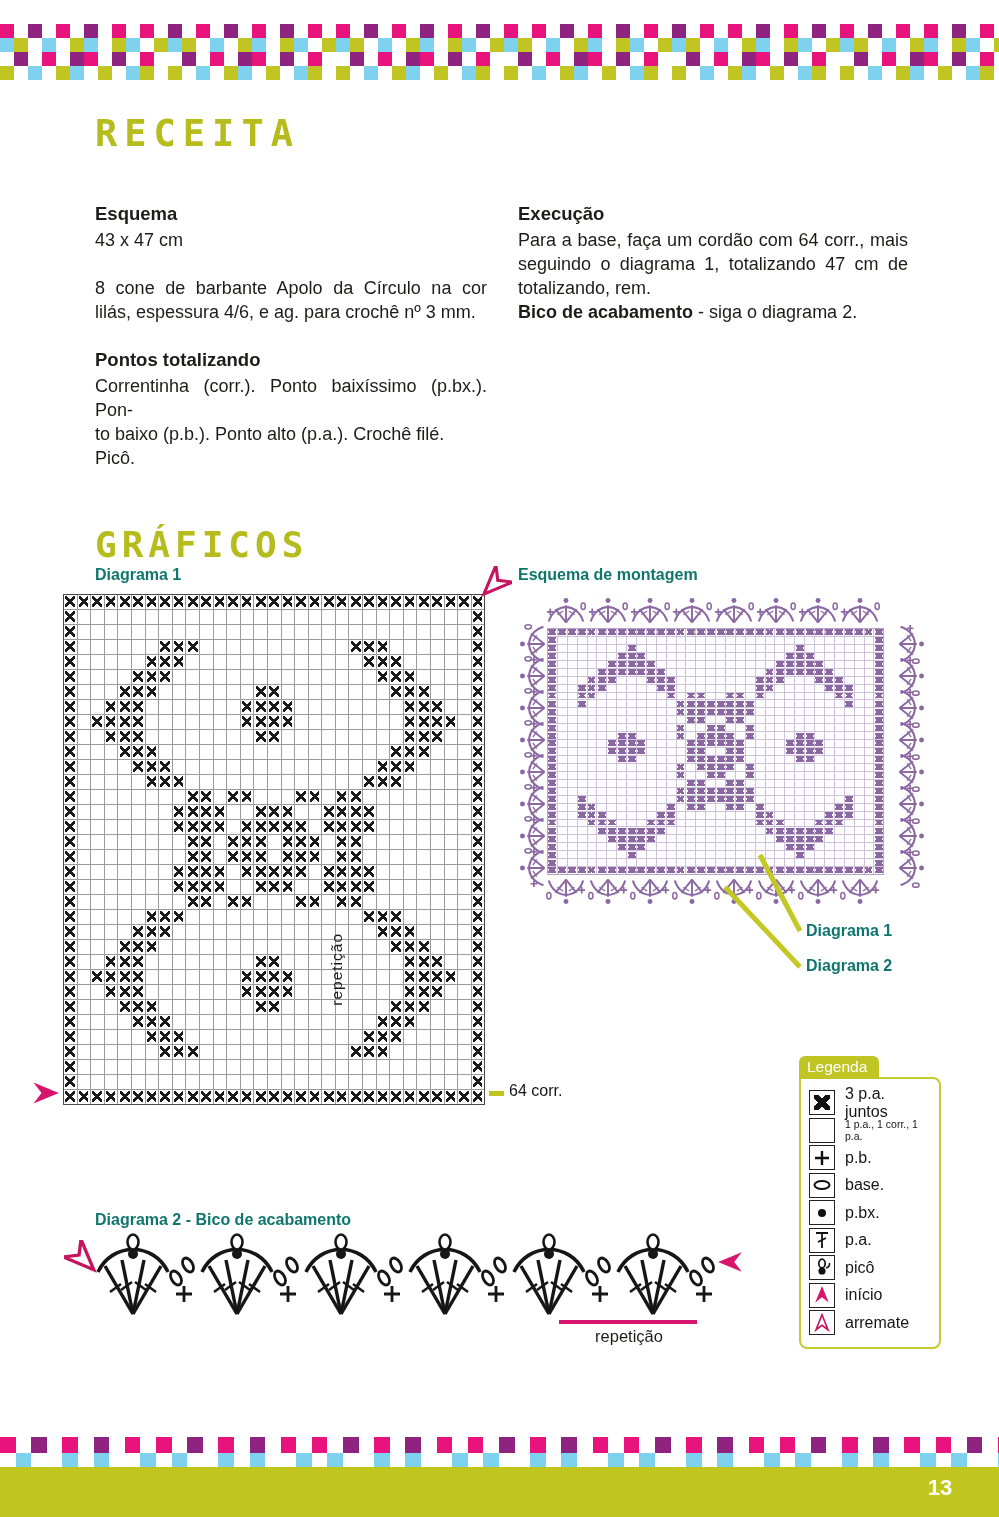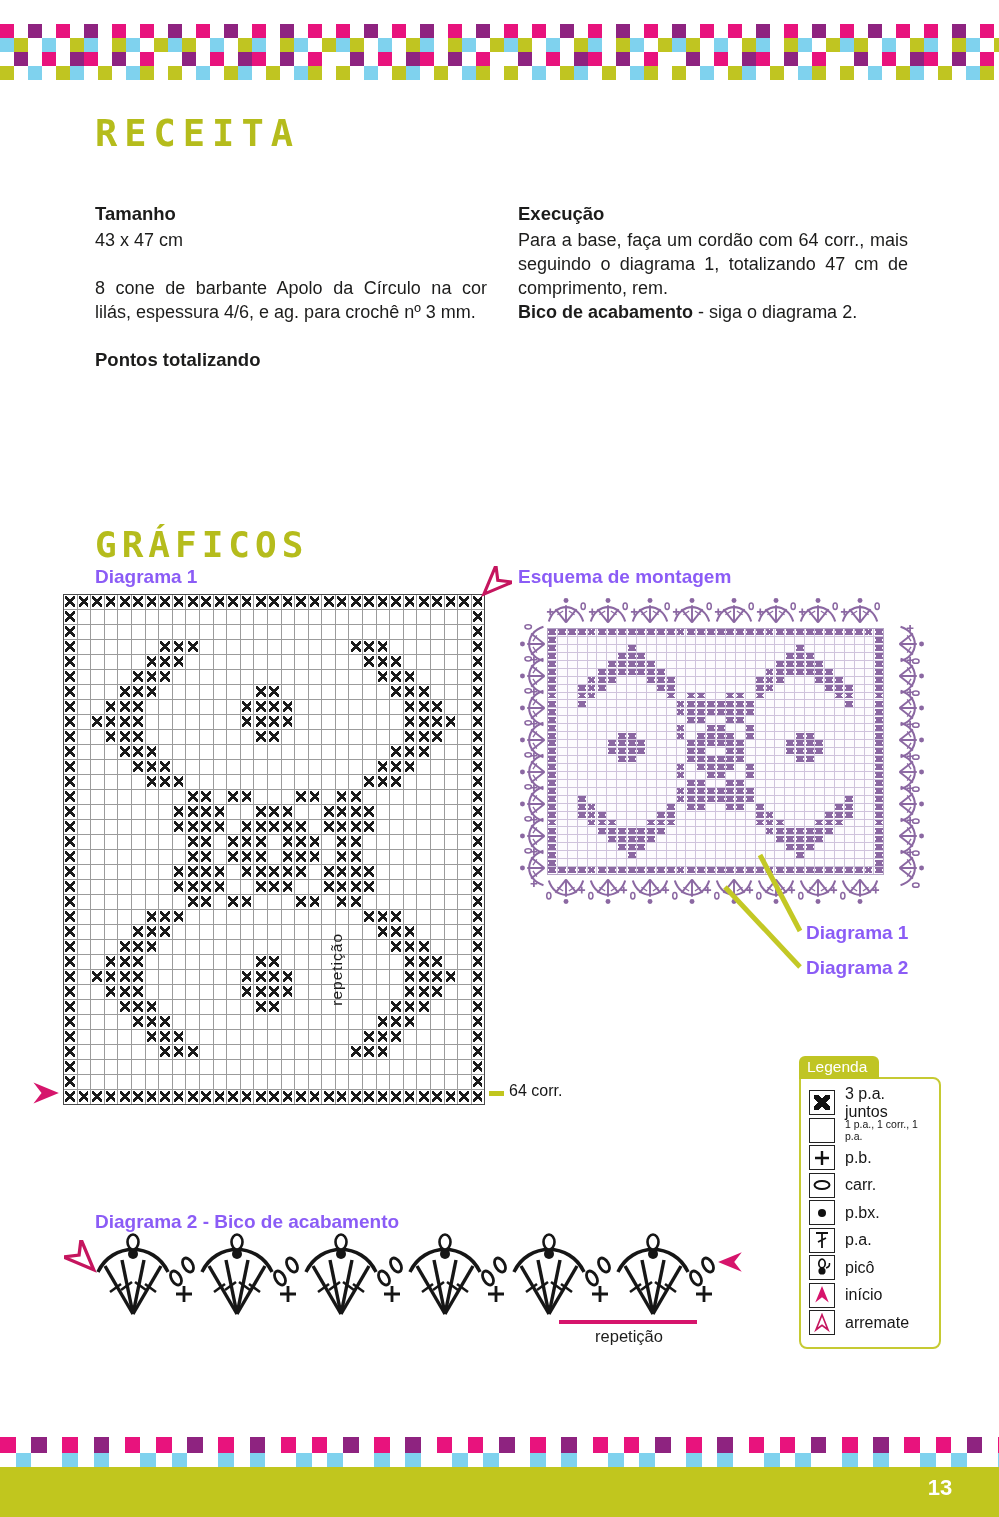--- a/index.html
+++ b/index.html
@@ -18,21 +18,21 @@
   .gheading{position:absolute;left:95px;top:524px;font-family:"DejaVu Sans Mono",monospace;
           font-weight:bold;font-size:36px;letter-spacing:5px;color:#b5bc1c;}
   
   .tcol{position:absolute;width:392px;font-size:18px;line-height:24px;}
   .thead{font-weight:bold;font-size:18.5px;margin:0 0 2px 0;}
   .tblock{margin-bottom:22px;}
   .jl{text-align:justify;text-align-last:justify;}
   .jl-last{text-align:left;text-align-last:left;}
   .b{font-weight:bold;}
   
-  .dlabel{position:absolute;font-weight:bold;font-size:19px;color:#8b5cf6;}
+  .dlabel{position:absolute;font-weight:bold;font-size:16px;color:#0f766e;}
   
   .chart{position:absolute;left:63px;top:594px;display:grid;background:#9b9b9b;
          border:1.5px solid #4a4a4a;gap:1px;}
   .chart .cell{background:#ffffff;}
   .chart .xx{background-color:#ffffff;background-image:
      linear-gradient(45deg, transparent 40%, #1a1a1a 40%, #1a1a1a 60%, transparent 60%),
      linear-gradient(-45deg, transparent 40%, #1a1a1a 40%, #1a1a1a 60%, transparent 60%);
      background-size:78% 80%;background-position:center;background-repeat:no-repeat;}
   .vrep{position:absolute;left:328px;top:933px;writing-mode:vertical-rl;transform:rotate(180deg);
         font-size:15.5px;color:#1a1a1a;letter-spacing:1px;}
@@ -379,41 +379,45 @@
         <div class="sq" style="width: 14px; height: 14px; background: rgb(127, 210, 238);"></div>
         <div class="sq" style="width: 14px; height: 14px; background: rgb(192, 197, 33);"></div>
         <div class="sq" style="width: 14px; height: 14px; background: rgb(255, 255, 255);"></div>
       </div>
     </div>
 
   <div class="kicker">RECEITA</div>
 
   <div class="tcol" style="left:95px;top:202px;">
     <div class="tblock">
-      <div class="thead">Tamanho</div>
+      <div class="thead">Esquema</div>
       <div>43 x 47 cm</div>
     </div>
     <div class="tblock" style="margin-top:24px;">
       <div>
           <div class="jl">8 cone de barbante Apolo da Círculo na cor</div>
           <div class="jl-last">lilás, espessura 4/6, e ag. para crochê nº 3 mm.</div>
         </div>
     </div>
     <div class="tblock" style="margin-top:24px;">
       <div class="thead">Pontos totalizando</div>
+      <div>
+          <div class="jl">Correntinha (corr.). Ponto baixíssimo (p.bx.). Pon-</div>
+          <div class="jl-last">to baixo (p.b.). Ponto alto (p.a.). Crochê filé. Picô.</div>
+        </div>
     </div>
   </div>
 
   <div class="tcol" style="left:518px;top:202px;width:390px;">
     <div class="tblock">
       <div class="thead">Execução</div>
       <div>
           <div class="jl">Para a base, faça um cordão com 64 corr., mais</div>
           <div class="jl">seguindo o diagrama 1, totalizando 47 cm de</div>
-          <div class="jl-last">comprimento, rem.</div>
+          <div class="jl-last">totalizando, rem.</div>
         </div>
       <div><span class="b">Bico de acabamento</span><span> - siga o diagrama 2.</span></div>
     </div>
   </div>
 
   <div class="gheading">GRÁFICOS</div>
   <div class="dlabel" style="left:95px;top:566px;">Diagrama 1</div>
 
   <div class="chart" id="chart" style="grid-template-columns: repeat(31, 12.6px); grid-template-rows: repeat(34, 14px);">
       <div class="cell xx"></div>
@@ -2931,21 +2935,21 @@
               </svg>
             </div>
             <div class="llab">p.b.</div>
           </div>
           <div class="litem">
             <div class="lsym">
               <svg width="20" height="12">
                 <ellipse cx="10" cy="6" rx="7.5" ry="4" fill="none" stroke="#111" stroke-width="2"></ellipse>
               </svg>
             </div>
-            <div class="llab">carr.</div>
+            <div class="llab">base.</div>
           </div>
           <div class="litem">
             <div class="lsym">
               <svg width="12" height="12">
                 <circle cx="6" cy="6" r="4" fill="#111"></circle>
               </svg>
             </div>
             <div class="llab">p.bx.</div>
           </div>
           <div class="litem">

